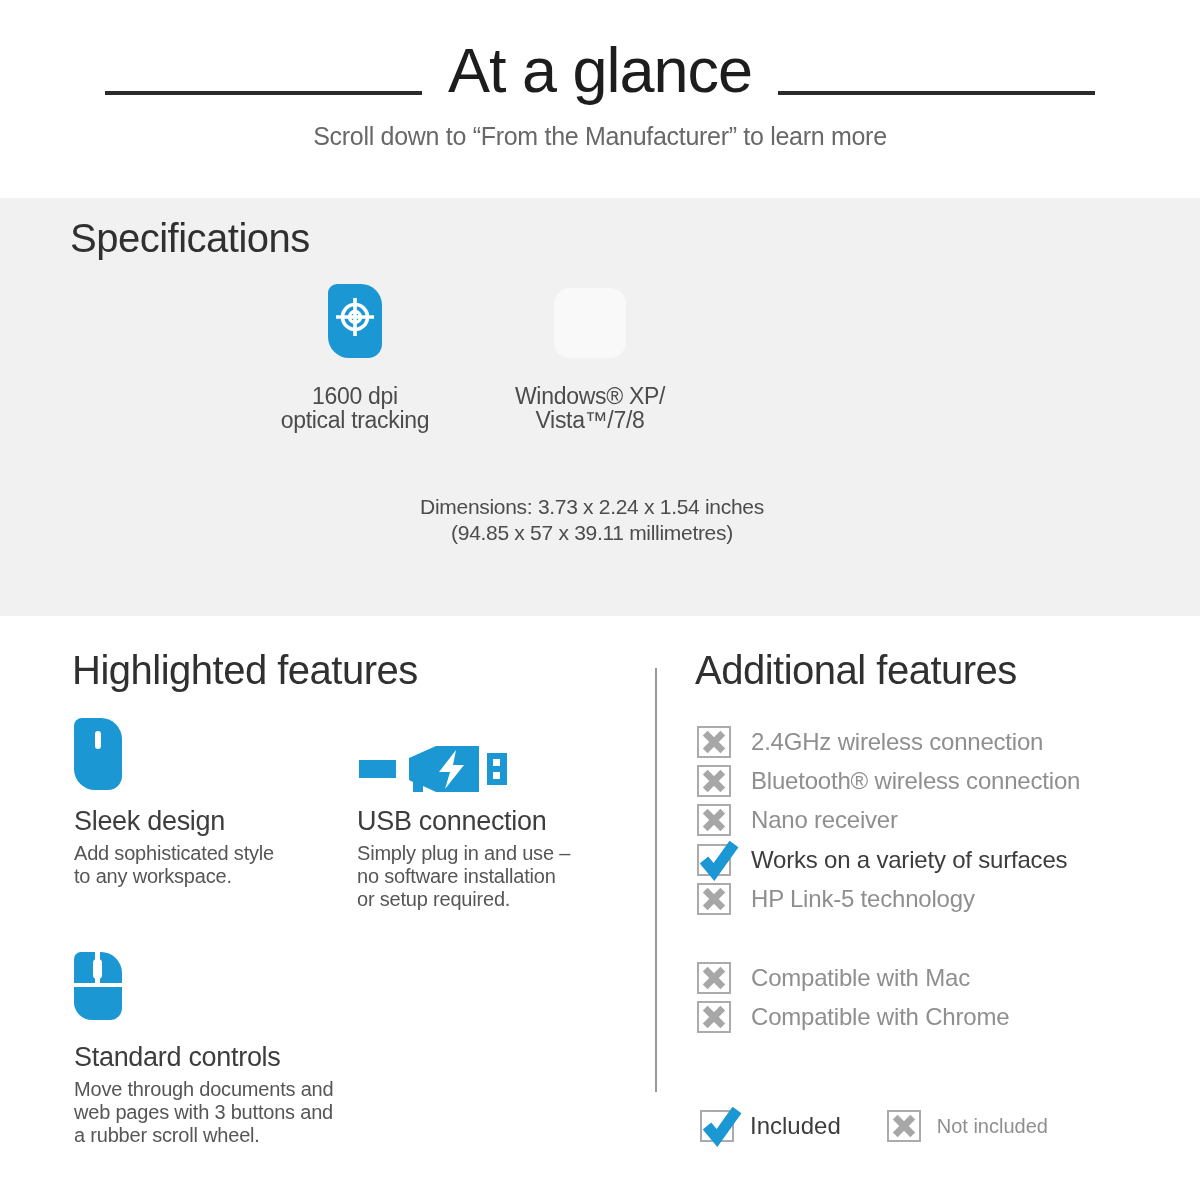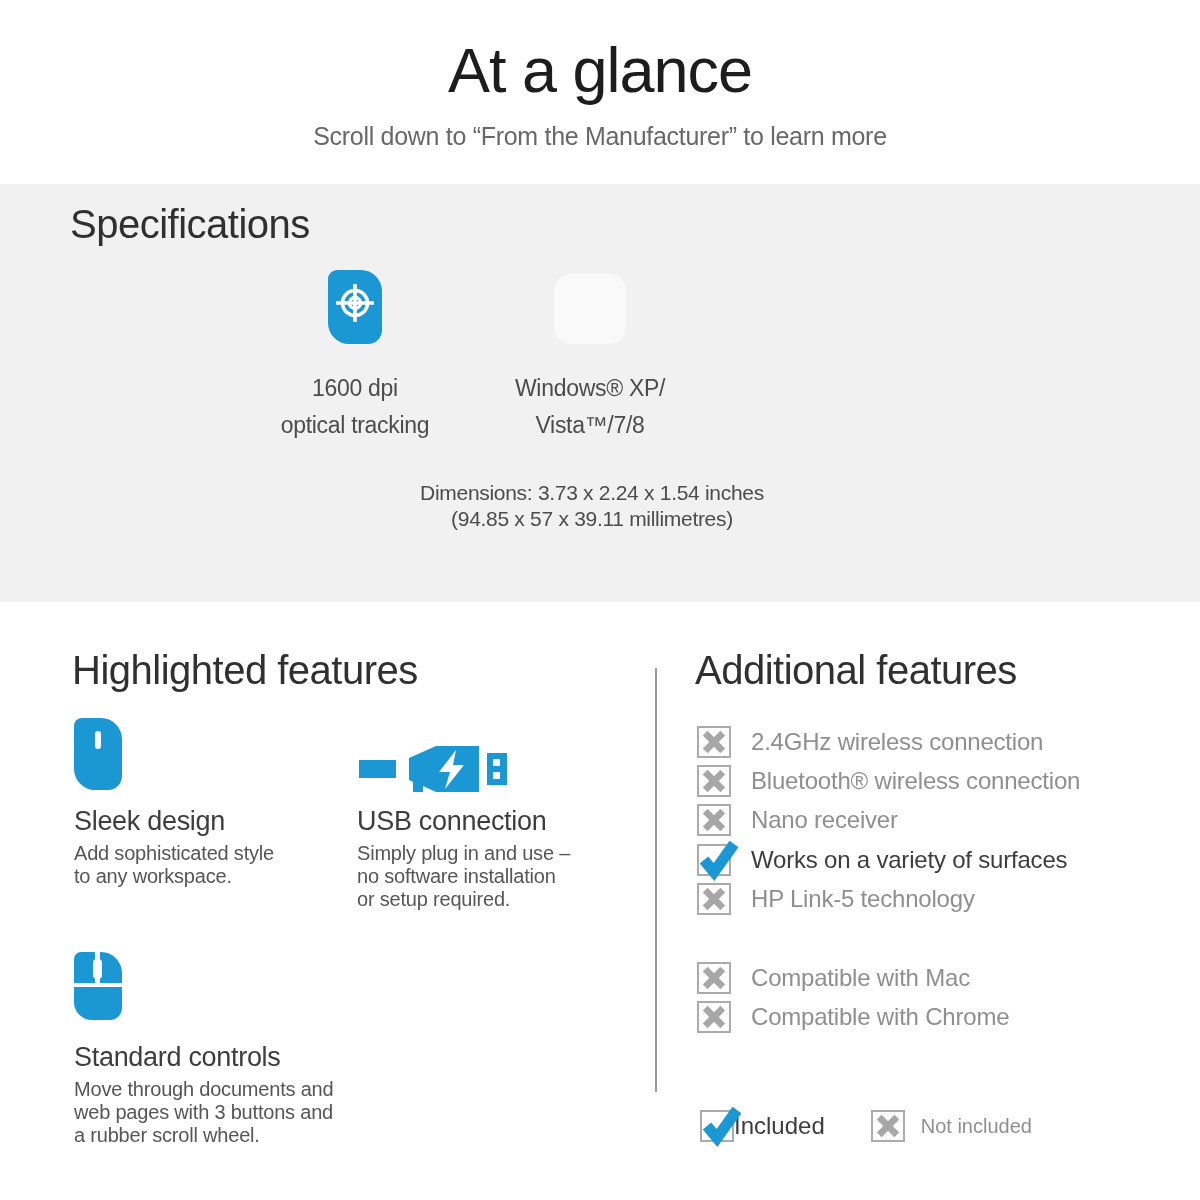--- a/index.html
+++ b/index.html
@@ -1,37 +1,37 @@
 <!DOCTYPE html>
 <html style="--accent-blue: #1b97d3; --band-background: #f1f1f2; --heading-text: #303030; --muted-text: #8f8f8f; --checkbox-border: #ababab; --cross-gray: #a7a7a7; --divider: #999999; --title-rule: #2b2b2b;"><head>
 <meta charset="utf-8">
 <style>
   html,body{margin:0;padding:0;background:#fff;}
   .page{position:relative;width:1200px;height:1200px;background:#fff;overflow:hidden;
         font-family:"Liberation Sans",sans-serif;color:#595959;}
 
   
   .title-row{position:absolute;top:22px;left:0;width:1200px;height:96px;
-             display:flex;align-items:center;justify-content:center;gap:26px;flex-direction:column;}
+             display:flex;align-items:center;justify-content:center;gap:26px;}
   .title-rule{width:317px;height:4px;background:var(--title-rule,#2b2b2b);transform:translateY(23px);}
   .page-title{font-size:63px;font-weight:400;color:#1d1d1d;letter-spacing:-1px;white-space:nowrap;}
   .subtitle{position:absolute;top:122px;left:0;width:1200px;text-align:center;
             font-size:25px;color:#686868;letter-spacing:-0.3px;}
 
   
-  .spec-band{position:absolute;top:184px;left:0;width:1200px;height:418px;background:var(--band-background,#f1f1f2);}
+  .spec-band{position:absolute;top:198px;left:0;width:1200px;height:418px;background:var(--band-background,#f1f1f2);}
   .spec-heading{position:absolute;top:18px;left:70px;font-size:40px;font-weight:400;color:var(--heading-text,#303030);letter-spacing:-0.5px;}
   .spec-item{position:absolute;top:86px;width:220px;text-align:center;}
   .spec-item-1{left:245px;}
   .spec-item-2{left:480px;}
   .spec-icon-wrap{height:88px;display:flex;align-items:flex-start;justify-content:center;}
   .target-icon{width:54px;height:74px;background:var(--accent-blue,#1b97d3);
                border-radius:9px 21px 14px 21px;display:flex;align-items:flex-start;justify-content:center;padding-top:13px;box-sizing:border-box;}
   .windows-icon{width:72px;height:70px;margin-top:4px;background:rgba(255,255,255,0.55);border-radius:16px;}
-  .spec-label{margin-top:12px;font-size:23px;line-height:37px;color:#4c4c4c;white-space:pre-line;letter-spacing:-0.3px;}
+  .spec-label{margin-top:12px;font-size:23px;line-height:24px;color:#4c4c4c;white-space:pre-line;letter-spacing:-0.3px;}
   .spec-dimensions{position:absolute;top:296px;left:292px;width:600px;text-align:center;
                    font-size:21px;line-height:26px;color:#4c4c4c;white-space:pre-line;letter-spacing:-0.3px;}
 
   
   .feat-heading{position:absolute;font-size:40px;font-weight:400;color:var(--heading-text,#303030);letter-spacing:-0.5px;}
 
   
   .feature-title{position:absolute;font-size:27px;color:#3d3d3d;letter-spacing:-0.3px;}
   .feature-desc{position:absolute;font-size:20px;line-height:23px;color:#565656;white-space:pre-line;letter-spacing:-0.2px;}
 
@@ -54,21 +54,21 @@
   .feature-row{position:absolute;left:697px;height:39px;display:flex;align-items:center;}
   .checkbox{position:relative;width:30px;height:28px;background:#fff;border:2px solid var(--checkbox-border,#ababab);flex:0 0 auto;}
   .icon-x{position:absolute;left:3px;top:2px;}
   .icon-check{position:absolute;left:-2px;top:-12px;overflow:visible;}
   .feature-label{margin-left:20px;font-size:24px;color:var(--muted-text,#8f8f8f);letter-spacing:-0.2px;white-space:nowrap;}
   .feature-row.checked .feature-label{color:#3d3d3d;}
 
   
   .legend{position:absolute;left:700px;top:1110px;display:flex;align-items:center;}
   .legend .checkbox{width:30px;height:28px;}
-  .legend-label-dark{font-size:24px;color:#3d3d3d;}
+  .legend-label-dark{margin-left:16px;font-size:24px;color:#3d3d3d;}
   .legend-label-muted{margin-left:16px;font-size:20px;color:var(--muted-text,#8f8f8f);}
   .legend-gap{width:46px;}
 </style>
 </head>
 <body>
 
 <div class="page">
 
   <div class="title-row">
     <div class="title-rule"></div>

